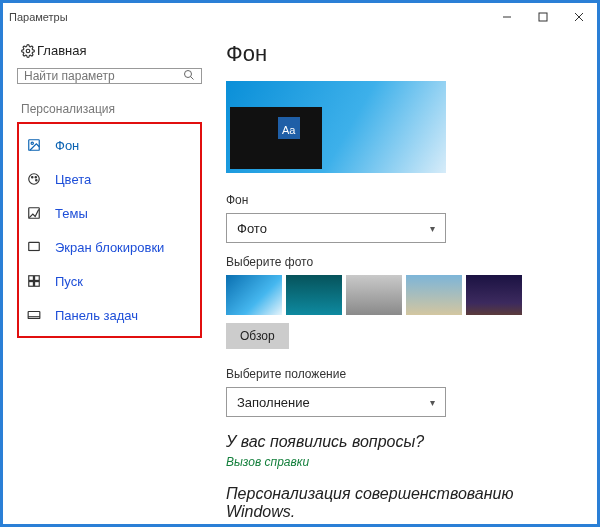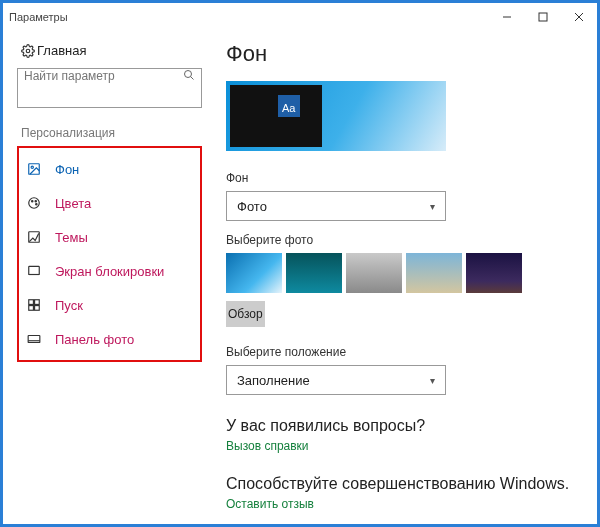--- a/index.html
+++ b/index.html
@@ -39,21 +39,21 @@
   .home-row {
     display: flex; align-items: center;
     gap: 2px;
     padding: 6px 0 10px 4px;
     font-size: 13px;
     color: #222;
   }
   .searchbox {
     display: flex; align-items: flex-start;
     border: 1px solid #999;
-    height: 40px;
+    height: 16px;
     padding: 0 6px;
     margin-bottom: 18px;
   }
   .searchbox input {
     border: none; outline: none;
     flex: 1; font-size: 12px;
     color: #666;
     background: transparent;
   }
   .searchbox .sicon { color: #666; font-size: 12px; }
@@ -65,38 +65,38 @@
   .nav-highlight {
     border: 2px solid #e10f0f;
     padding: 4px 0;
   }
   .nav-item {
     display: flex; align-items: center;
     gap: 12px;
     height: 34px;
     padding: 0 8px;
     font-size: 13px;
-    color: #be185d;
+    color: #1d4ed8;
     cursor: pointer;
   }
   .nav-item.active { color: #0b63b3; }
   .nav-item .nicon { width: 16px; text-align: center; color: inherit; font-size: 13px; }
   .main {
     flex: 1;
     padding-left: 24px;
     overflow-y: auto;
   }
   .main h1 {
     font-size: 22px;
     font-weight: 400;
     color: #222;
     margin: 4px 0 14px 0;
   }
   .preview {
-    width: 220px; height: 70px;
+    width: 220px; height: 92px;
     background: linear-gradient(120deg, #0a8fd8 0%, #3db0ea 55%, #d7ecf9 100%);
     position: relative;
     margin-bottom: 20px;
   }
   .preview::before {
     content: "";
     position: absolute; left: 4px; bottom: 4px;
     width: 92px; height: 62px;
     background: #111;
   }
@@ -135,28 +135,28 @@
     cursor: pointer;
   }
   .t1 { background: linear-gradient(135deg,#0a6fb0 0%, #45b7ef 60%, #e7f4fb 100%); }
   .t2 { background: linear-gradient(180deg,#06535b 0%, #0e8aa0 100%); }
   .t3 { background: linear-gradient(180deg,#c9c9c9 0%, #8a8a8a 100%); }
   .t4 { background: linear-gradient(180deg,#7db5d8 0%, #d3c6a0 100%); }
   .t5 { background: linear-gradient(180deg,#1b1242 0%, #3c2a5e 70%, #5b3b3b 100%); }
   .browse-btn {
     display: inline-block;
     background: #ccc;
-    padding: 6px 2px;
+    padding: 6px 14px;
     font-size: 12px;
     color: #222;
     cursor: pointer;
     margin-bottom: 10px;
     border: none;
   }
-  .qblock { margin-top: 22px; }
+  .qblock { margin-top: 16px; font-style: italic; }
   .qblock .qtitle { font-size: 16px; color: #222; font-weight: 400; margin-bottom: 4px; }
   .qblock .qlink { font-size: 12px; color: #15803d; cursor: pointer; }
   .main::-webkit-scrollbar { width: 4px; }
   .main::-webkit-scrollbar-thumb { background: #bbb; }
   svg { display: block; }
 </style>
 </head>
 <body>
 
 <div class="titlebar">
@@ -262,21 +262,21 @@
         <span>Пуск</span>
       </div>
 
       <div class="nav-item">
         <span class="nicon">
           <svg width="14" height="14" viewBox="0 0 24 24" fill="none" stroke="#333" stroke-width="2">
               <rect x="2" y="6" width="20" height="12" rx="1"></rect>
               <line x1="2" y1="15" x2="22" y2="15"></line>
             </svg>
         </span>
-        <span>Панель фото</span>
+        <span>Панель задач</span>
       </div>
 
     </div>
   </div>
 
   <div class="main">
     <h1>Фон</h1>
 
     <div class="preview">
       <span class="aa">Aa</span>
@@ -303,19 +303,19 @@
       <span>Заполнение</span>
       <span class="chev">▾</span>
     </div>
 
     <div class="qblock">
       <div class="qtitle">У вас появились вопросы?</div>
       <div class="qlink">Вызов справки</div>
     </div>
 
     <div class="qblock">
-      <div class="qtitle">Способствуйте совершенствованию Windows.</div>
+      <div class="qtitle">Персонализация совершенствованию Windows.</div>
       <div class="qlink">Оставить отзыв</div>
     </div>
 
   </div>
 
 </div>
 
 </body></html>

